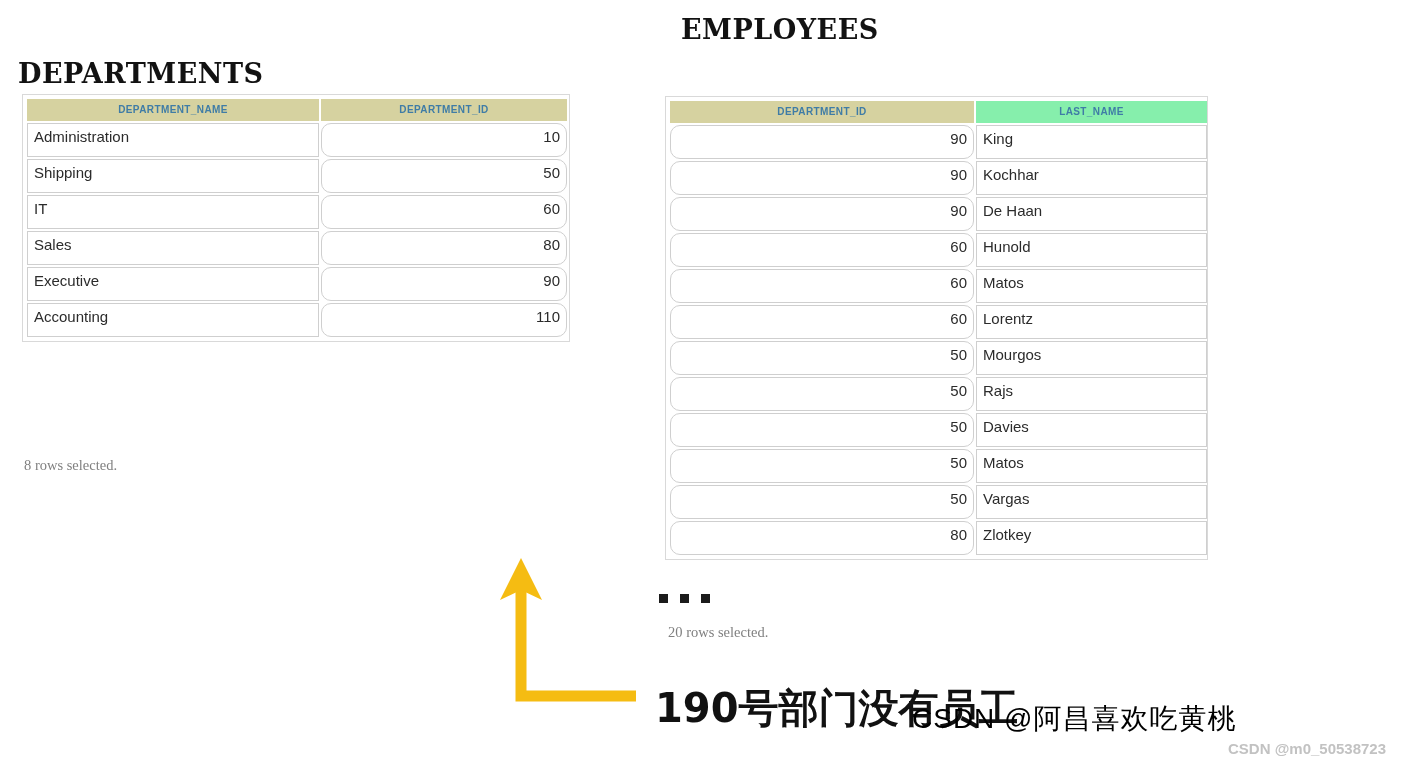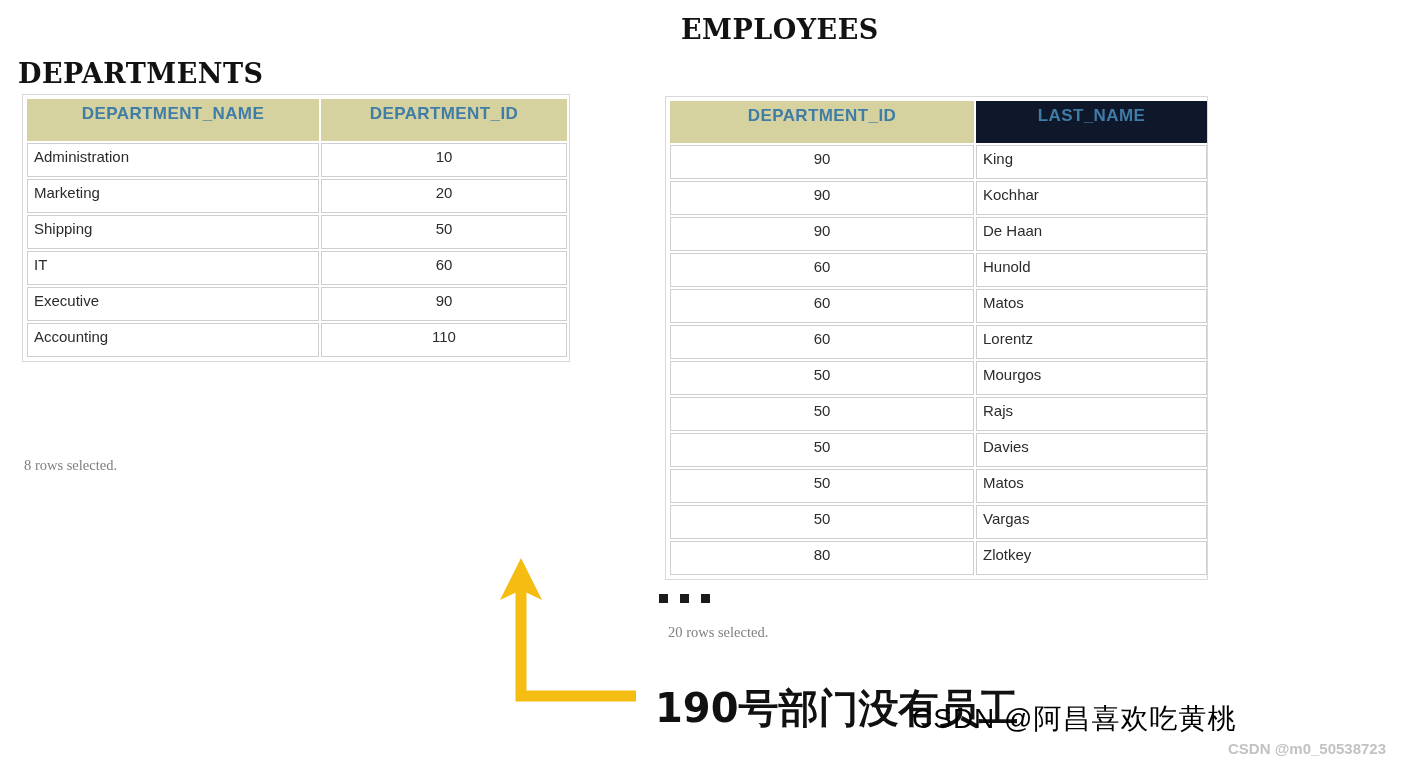--- a/index.html
+++ b/index.html
@@ -39,40 +39,40 @@
   }
   .grid table {
     border-collapse: separate;
     border-spacing: 2px;
     width: 100%;
     table-layout: fixed;
   }
   .grid th {
     background: #d6d2a0;
     color: #3f7ca6;
-    font-size: 17px;
+    font-size: 10px;
     font-weight: bold;
     letter-spacing: 0.4px;
     text-align: center;
-    padding: 5px 4px 17px 4px;
+    padding: 5px 4px 6px 4px;
     border: 0;
     white-space: nowrap;
   }
   .grid td {
     background: #ffffff;
     border: 1px solid #cfcfcf;
     font-size: 15px;
     color: #2b2b2b;
     padding: 4px 6px 11px 6px;
     height: 27px;
     box-sizing: border-box;
     white-space: nowrap;
     overflow: hidden;
   }
-  .cell-num  { text-align: center;  padding-right: 10px; }
+  .cell-num  { text-align: right;  padding-right: 10px; border-radius: 10px; }
   .cell-text { text-align: left; }
 
   
   td.cell-highlight {
     border: 3px solid #ed1c24;
     padding: 2px 4px 3px 4px;
   }
 
   
   #dept-grid { left: 22px;  top: 94px;  width: 548px; }
@@ -168,30 +168,30 @@
         <th style="background: rgb(214, 210, 160); color: rgb(63, 124, 166);">DEPARTMENT_NAME</th>
         <th style="background: rgb(214, 210, 160); color: rgb(63, 124, 166);">DEPARTMENT_ID</th>
       </tr>
     </thead>
     <tbody id="dept-body">
         <tr>
           <td class="cell-text">Administration</td>
           <td class="cell-num">10</td>
         </tr>
         <tr>
-          <td class="cell-text">Marketing</td>
-          <td class="cell-num">20</td>
-        </tr>
-        <tr>
           <td class="cell-text">Shipping</td>
           <td class="cell-num">50</td>
         </tr>
         <tr>
           <td class="cell-text">IT</td>
           <td class="cell-num">60</td>
+        </tr>
+        <tr>
+          <td class="cell-text">Sales</td>
+          <td class="cell-num">80</td>
         </tr>
         <tr>
           <td class="cell-text">Executive</td>
           <td class="cell-num">90</td>
         </tr>
         <tr>
           <td class="cell-text">Accounting</td>
           <td class="cell-num">110</td>
         </tr>
       </tbody>
@@ -204,21 +204,21 @@
 
 <div class="grid" id="emp-grid">
   <table>
     <colgroup>
         <col class="c1">
         <col class="c2">
       </colgroup>
     <thead>
       <tr>
         <th style="background: rgb(214, 210, 160); color: rgb(63, 124, 166);">DEPARTMENT_ID</th>
-        <th style="background: #0f172a; color: rgb(63, 124, 166);">LAST_NAME</th>
+        <th style="background: #86efac; color: rgb(63, 124, 166);">LAST_NAME</th>
       </tr>
     </thead>
     <tbody id="emp-body">
         <tr>
           <td class="cell-num">90</td>
           <td class="cell-text">King</td>
         </tr>
         <tr>
           <td class="cell-num">90</td>
           <td class="cell-text">Kochhar</td>

